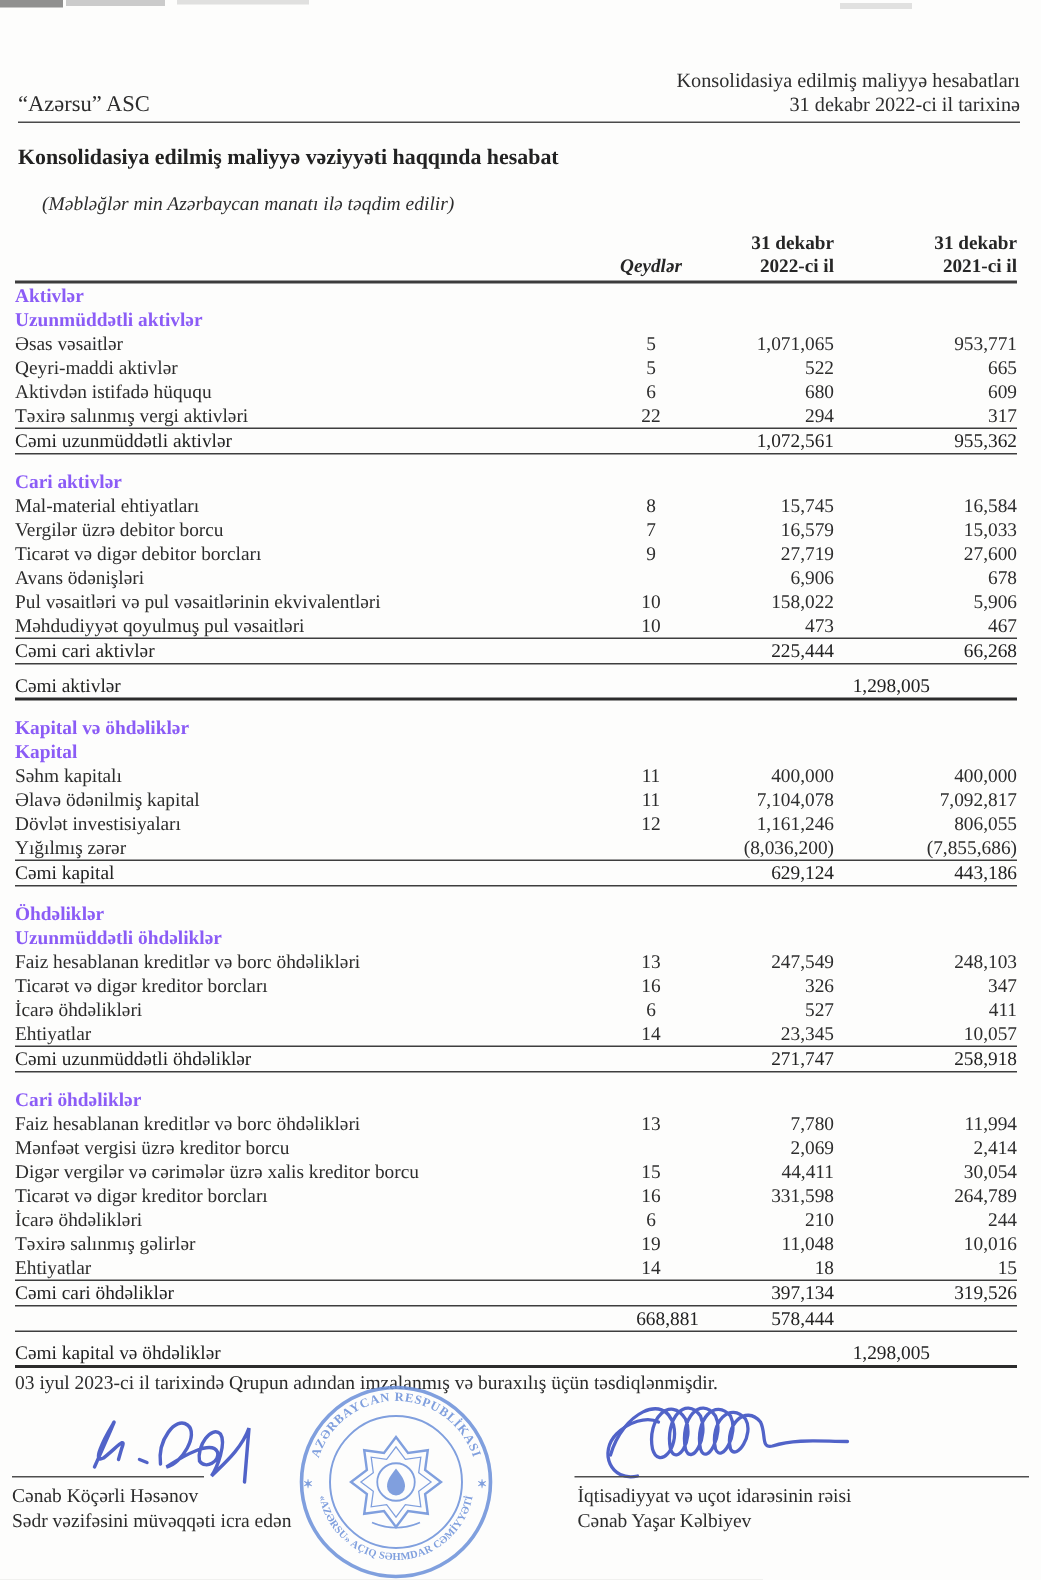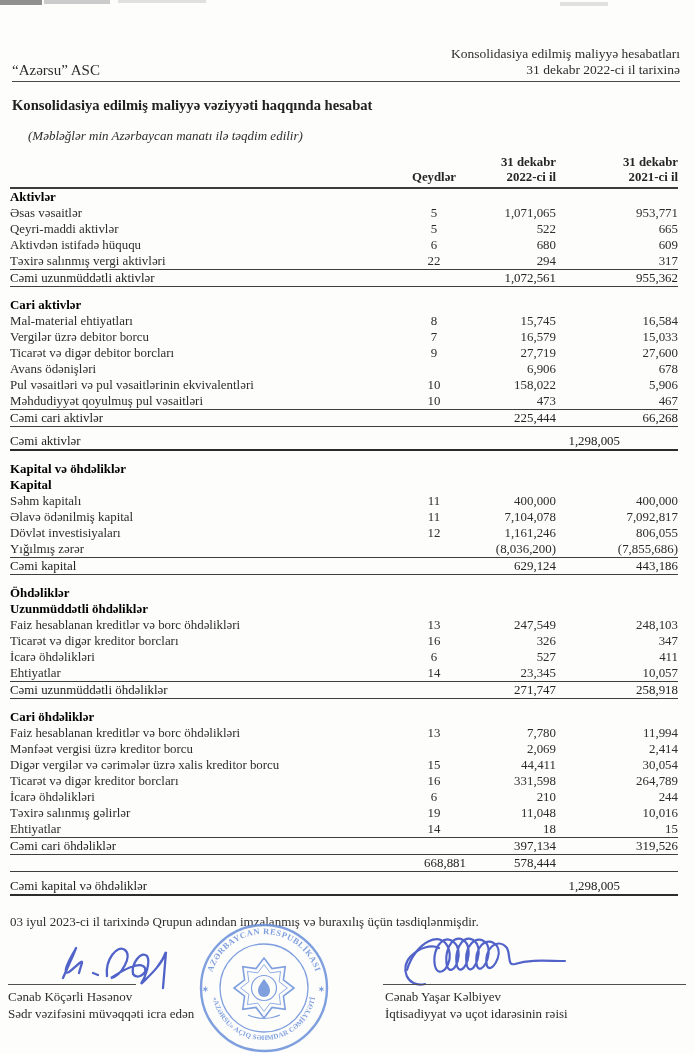--- a/index.html
+++ b/index.html
@@ -25,29 +25,29 @@
 
   .statement-title{margin:15px 14px 0 12px; font-weight:bold; font-size:14.6px; color:#222;}
   .units-note{margin:14px 14px 0 28px; font-style:italic; font-size:13px;}
 
   .fin-table{margin:11px 16px 0 10px;}
   .thead{
     display:grid; grid-template-columns:392px 64px 90px 122px;
     border-bottom:2px solid #3c3c3c; padding-bottom:2px;
     font-weight:bold; font-size:12.8px; line-height:15px; color:#262626;
   }
-  .th-note{grid-column:2; align-self:end; text-align:center;}
+  .th-note{grid-column:2; align-self:end; text-align:center;font-style:italic;}
   .th-year{text-align:right;}
   .row{
     display:grid; grid-template-columns:392px 64px 90px 122px;
     font-size:12.9px; line-height:16px; min-height:16px;
   }
   .c-note{text-align:center;}
   .c-v2022,.c-v2021{text-align:right;}
-  .row.section .c-label{font-weight:bold; color:#000000;}
+  .row.section .c-label{font-weight:bold; color:#8b5cf6;}
   .row.total{font-weight:normal; color:#222;}
   .rule-single{border-bottom:1.6px solid #3e3e3e;}
   .rule-heavy{border-bottom:2.6px solid #2c2c2c;gap:32px;}
   .spacer{height:10px;} .spacer.small{height:6px;}
 
   .approval-note{position:absolute; left:10px; top:914px; font-size:13px; width:600px;}
 
   .sig-line{position:absolute; border-top:1.5px solid #4f4f4f;}
   .sig-line-left{left:8px; top:984px; width:128px;}
   .sig-line-right{left:383px; top:984px; width:303px;}
@@ -93,20 +93,26 @@
         <div>2021-ci il</div>
       </div>
     </div>
     <div>
         <div class="row section">
       <div class="c-label">Aktivlər</div>
       <div class="c-note"></div>
       <div class="c-v2022"></div>
       <div class="c-v2021"></div>
     </div>
+        <div class="row section">
+      <div class="c-label">Uzunmüddətli aktivlər</div>
+      <div class="c-note"></div>
+      <div class="c-v2022"></div>
+      <div class="c-v2021"></div>
+    </div>
         <div class="row item">
       <div class="c-label">Əsas vəsaitlər</div>
       <div class="c-note">5</div>
       <div class="c-v2022">1,071,065</div>
       <div class="c-v2021">953,771</div>
     </div>
         <div class="row item">
       <div class="c-label">Qeyri-maddi aktivlər</div>
       <div class="c-note">5</div>
       <div class="c-v2022">522</div>
@@ -354,22 +360,22 @@
     <div>Cənab Köçərli Həsənov</div>
     <div>Sədr vəzifəsini müvəqqəti icra edən</div>
   </div>
 
   <svg class="signature sig-right" width="230" height="75" viewBox="0 0 230 75" fill="none" stroke="#4356c4" stroke-width="2.2" stroke-linecap="round" opacity="0.92">
     <path d="M30,62 C12,66 4,46 16,34 C24,26 36,22 44,26"></path>
     <path d="M12,48 C20,20 48,6 54,28 C58,44 44,58 40,44 C36,24 52,8 62,24 C68,38 56,56 52,44 C48,24 62,8 72,22 C78,36 66,56 62,44 C58,24 72,8 82,22 C88,34 76,56 72,44 C68,24 82,10 92,22 C98,34 86,54 82,44 C78,26 92,12 102,24 C108,34 96,52 92,44 C88,28 102,14 112,26 C116,34 112,44 120,42 C136,37 152,39 170,39"></path>
   </svg>
   <div class="sig-line sig-line-right"></div>
   <div class="sig-block sig-block-right">
+    <div>İqtisadiyyat və uçot idarəsinin rəisi</div>
     <div>Cənab Yaşar Kəlbiyev</div>
-    <div>İqtisadiyyat və uçot idarəsinin rəisi</div>
   </div>
 
   <svg class="stamp" width="132" height="132" viewBox="0 0 132 132">
     <defs>
       <path id="tp" d="M 12,66 A 54,54 0 1 1 120,66"></path>
       <path id="bp" d="M 14,66 A 52,52 0 1 0 118,66"></path>
     </defs>
     <g fill="none" stroke="#6f93da">
       <circle cx="66" cy="66" r="63" stroke-width="2.4"></circle>
       <circle cx="66" cy="66" r="44" stroke-width="1.3"></circle>

